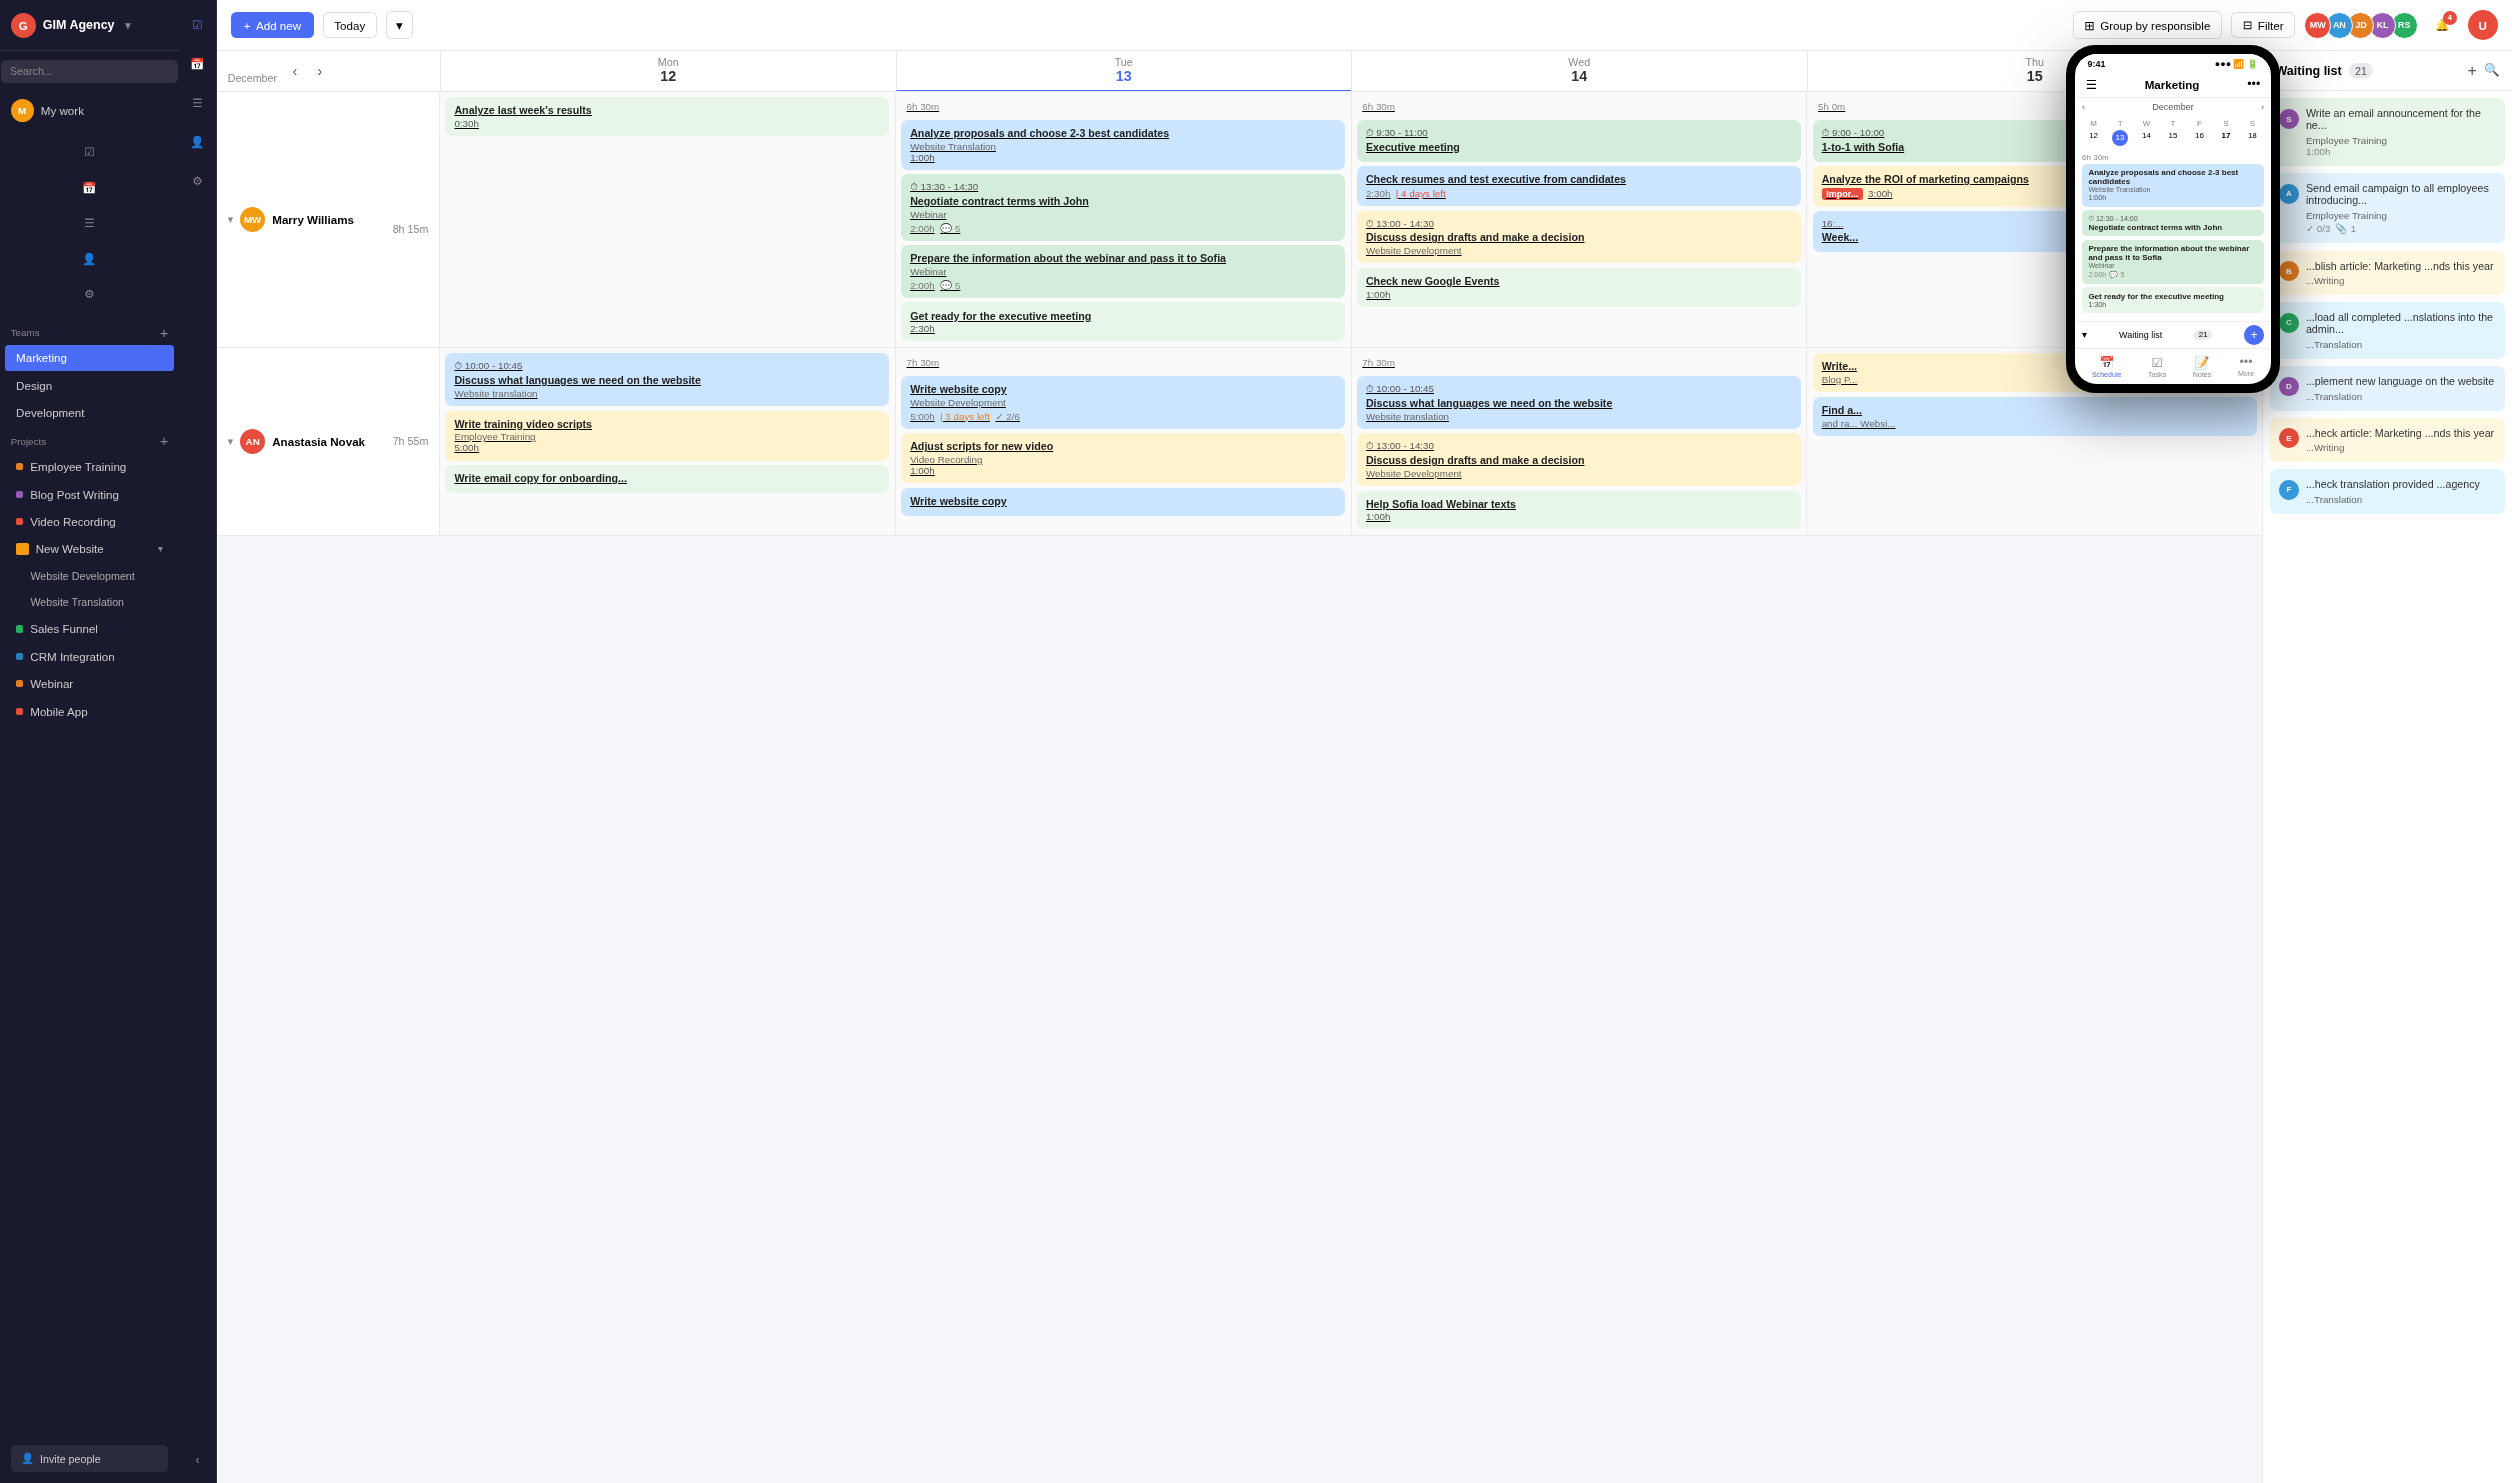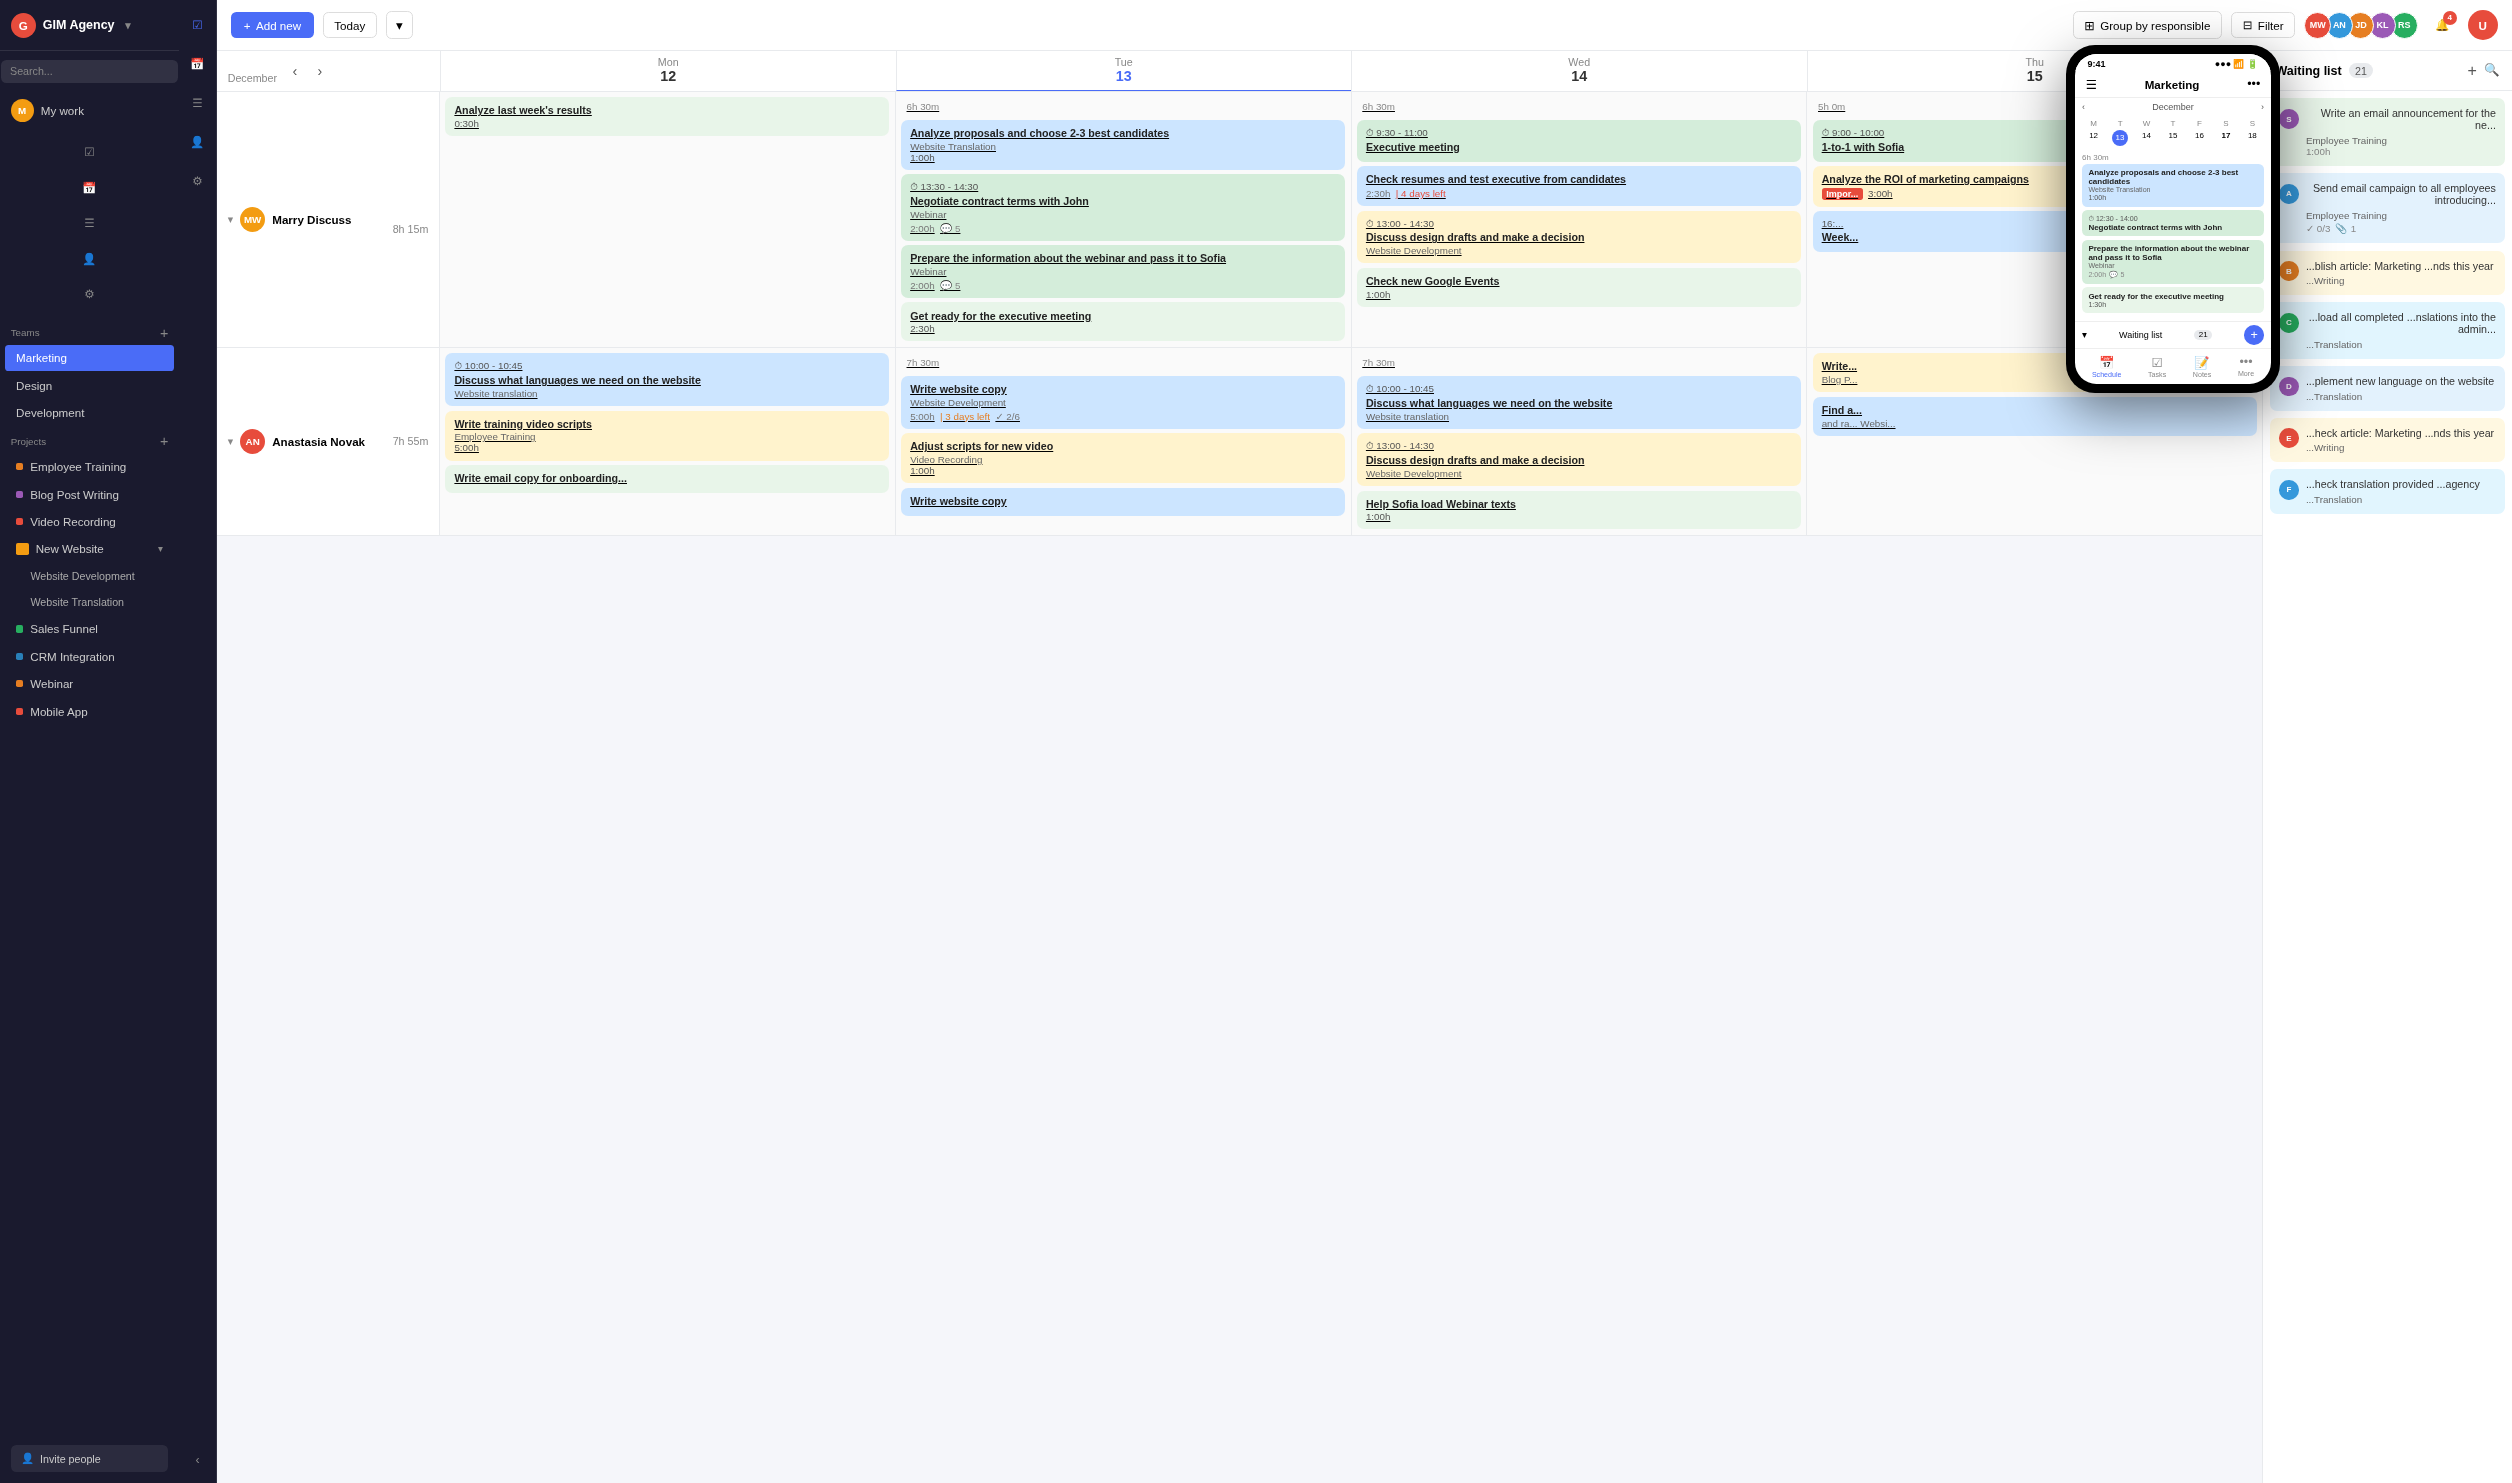--- a/index.html
+++ b/index.html
@@ -74,21 +74,21 @@
     .waiting-header { display: flex; align-items: center; padding: 10.7px 12.5px; border-bottom: 0.9px solid #e8eaed; gap: 7.1px; }
     .waiting-title { font-weight: 600; font-size: 12.5px; }
     .waiting-count { background: #e8eaed; border-radius: 9px; padding: 1.8px 6.3px; font-size: 10.7px; color: #555; font-weight: 500; }
     .waiting-actions { margin-left: auto; display: flex; gap: 7.1px; }
     .waiting-body { flex: 1; overflow-y: auto; padding: 7.1px; display: flex; flex-direction: column; gap: 7.1px; }
     .waiting-card { border-radius: 7.1px; padding: 9px; font-size: 10.7px; cursor: pointer; }
     .waiting-card.green { background: #e8f5e9; }
     .waiting-card.blue { background: #e3f2fd; }
     .waiting-card.orange { background: #fff8e1; }
     .waiting-card.light-blue { background: #e1f5fe; }
-    .waiting-card .wc-title { font-weight: 500; color: #333; margin-bottom: 3.6px; font-size: 10.7px; text-align: right; }
+    .waiting-card .wc-title { font-weight: 500; color: #333; margin-bottom: 3.6px; font-size: 10.7px; }
     .waiting-card .wc-project { font-size: 9.8px; color: #666; }
     .waiting-card .wc-duration { font-size: 9.8px; color: #888; }
     .waiting-card .wc-meta { display: flex; align-items: center; gap: 5.4px; margin-top: 2.7px; font-size: 9.8px; color: #888; }
 
     
     .person-row { display: flex; border-bottom: 0.9px solid #e8eaed; }
     .person-row-header { width: 223px; flex-shrink: 0; border-right: 0.9px solid #e8eaed; padding: 9px 10.7px; background: white; display: flex; align-items: center; gap: 7.1px; cursor: pointer; }
     .person-row-cols { display: flex; flex: 1; }
     .person-col { flex: 1; border-right: 0.9px solid #e8eaed; padding: 5.4px; display: flex; flex-direction: column; gap: 4.5px; min-height: 125px; background: #fafafa; text-decoration: underline; }
     .person-col:last-child { border-right: none; }
@@ -308,21 +308,21 @@
           </div>
         </div>
       </div>
 
       <div class="calendar-grid">
 
         <div class="person-row">
           <div class="person-row-header">
             <span style="font-size:10.7px;color:#888;">▾</span>
             <div style="width:25px;height:25px;border-radius:50%;background:#f39c12;display:flex;align-items:center;justify-content:center;color:white;font-size:9.8px;font-weight:bold;">MW</div>
-            <span style="font-weight:600;font-size:11.6px;">Marry Discuss</span>
+            <span style="font-weight:600;font-size:11.6px;">Marry Williams</span>
             <span style="margin-left:auto;font-size:10.7px;color:#888;margin-top:20px;">8h 15m</span>
           </div>
           <div class="person-row-cols">
 
             <div class="person-col">
               <div class="task-card light-green">
                 <div class="task-title">Analyze last week's results</div>
                 <div class="task-duration">0:30h</div>
               </div>
             </div>

